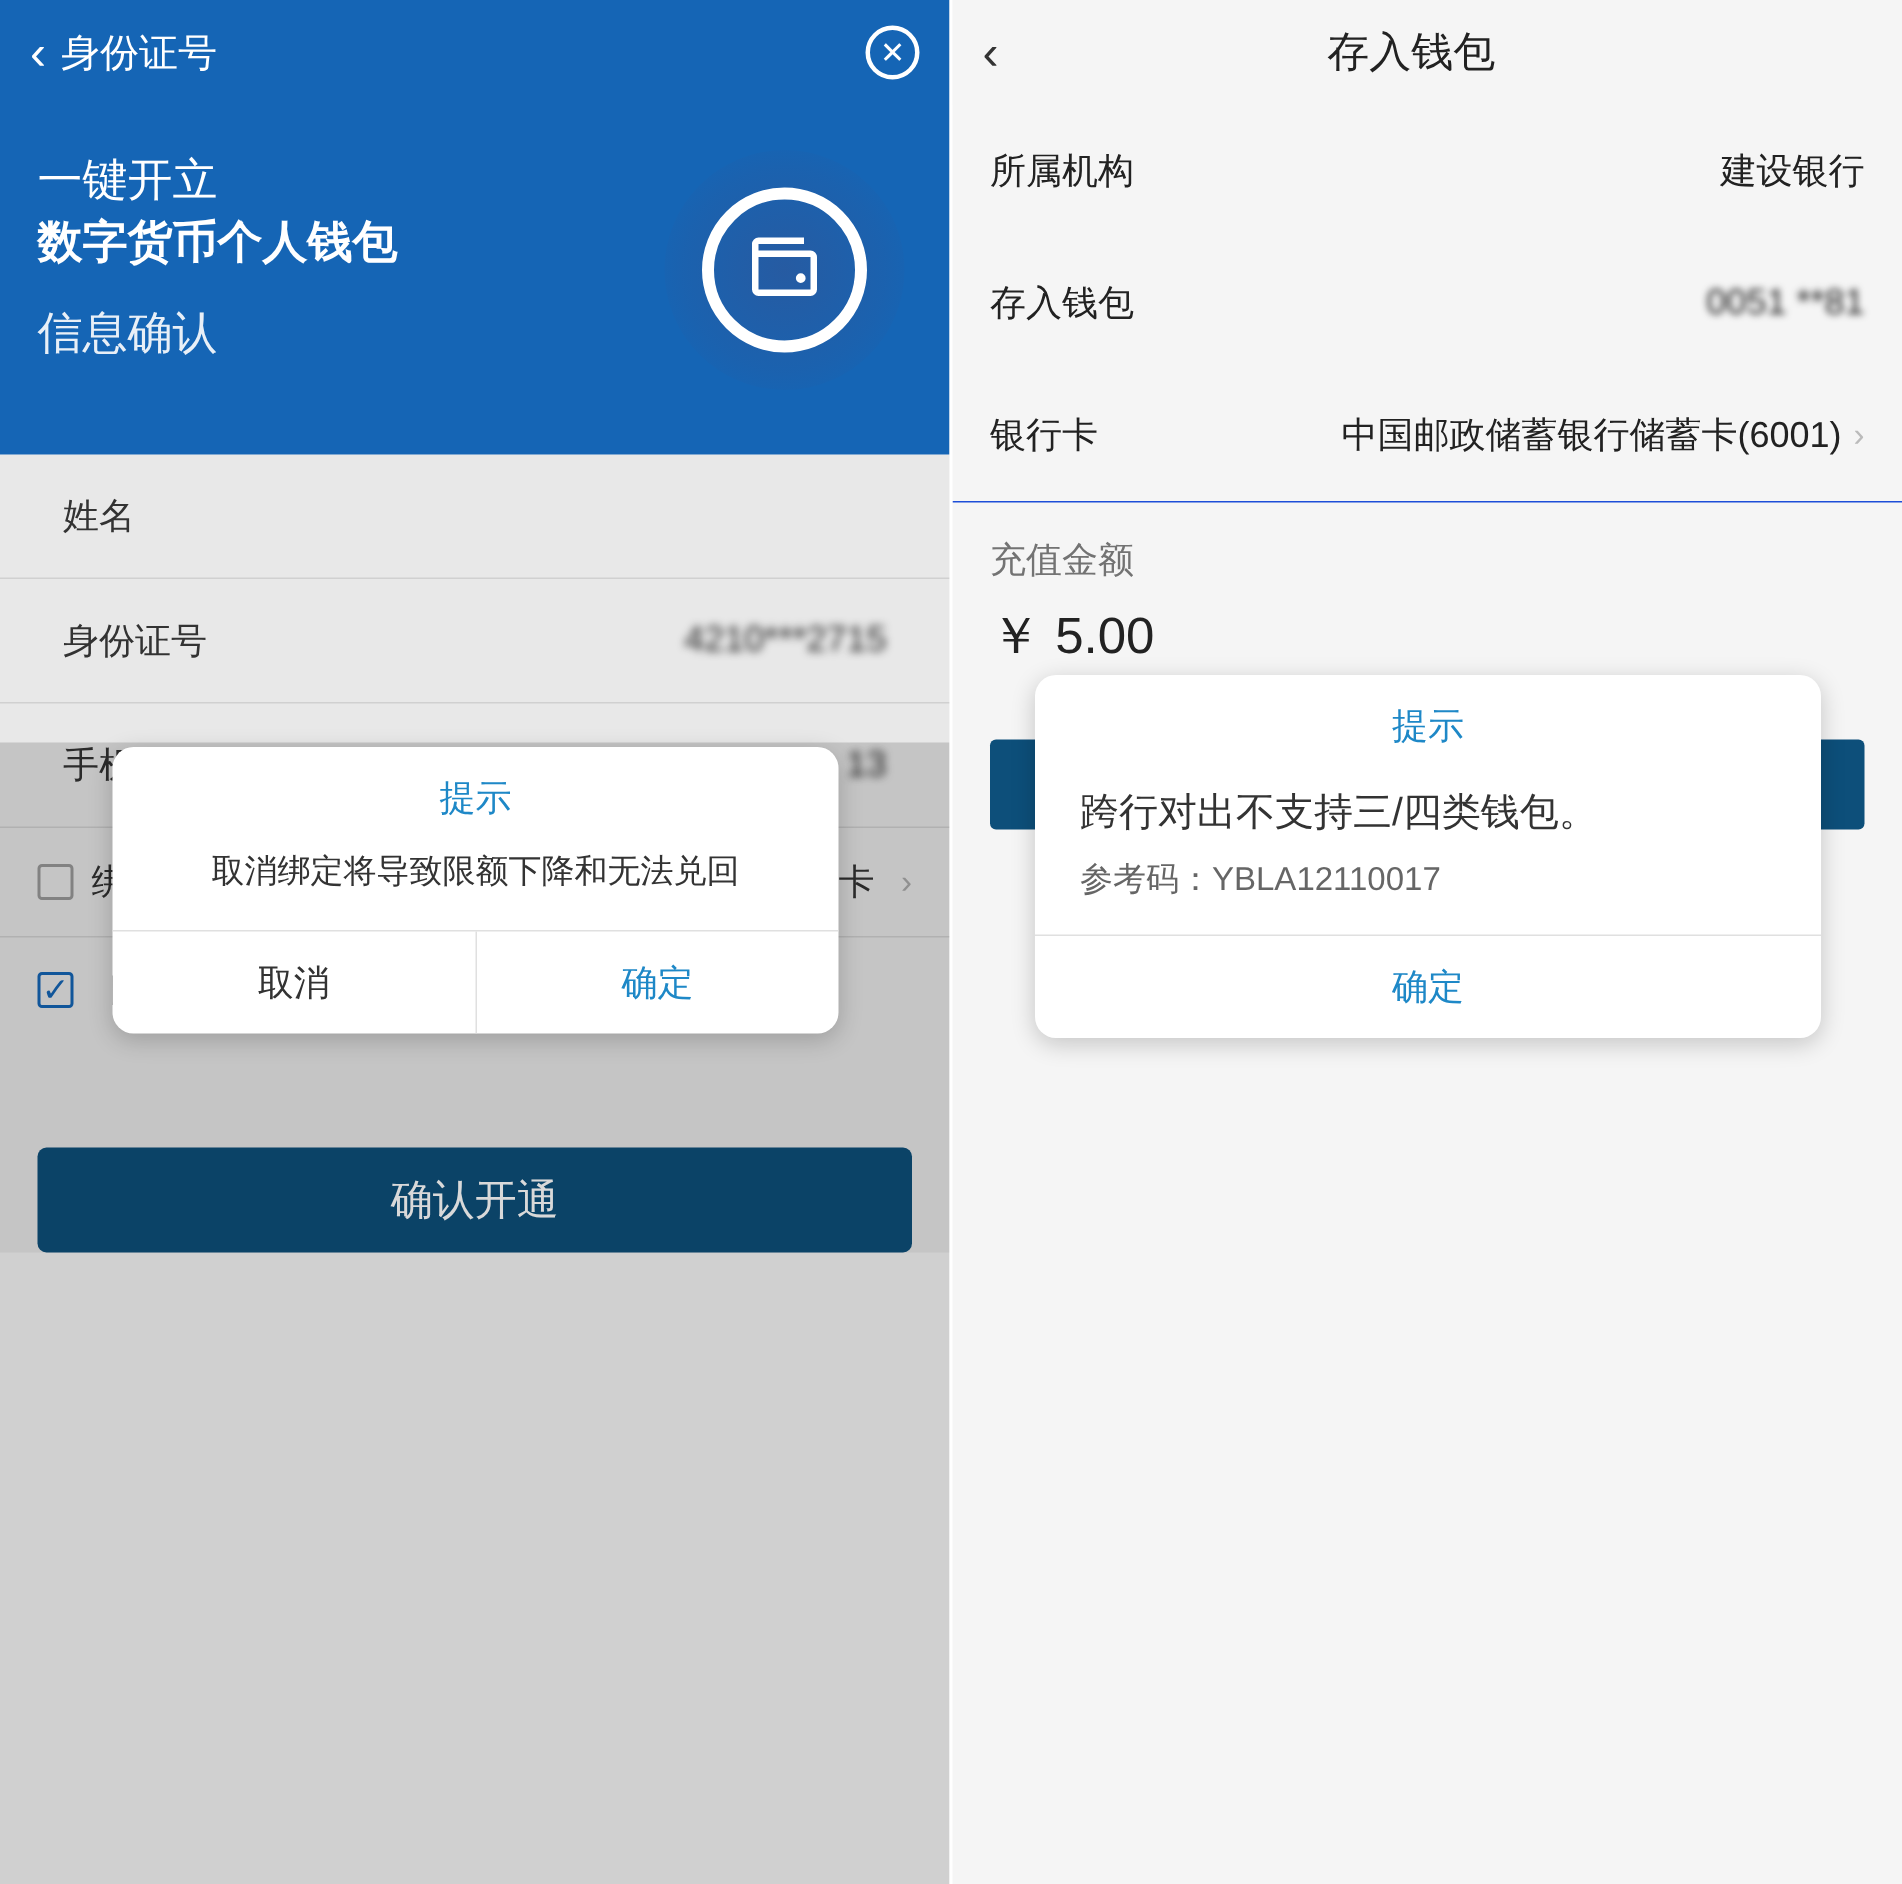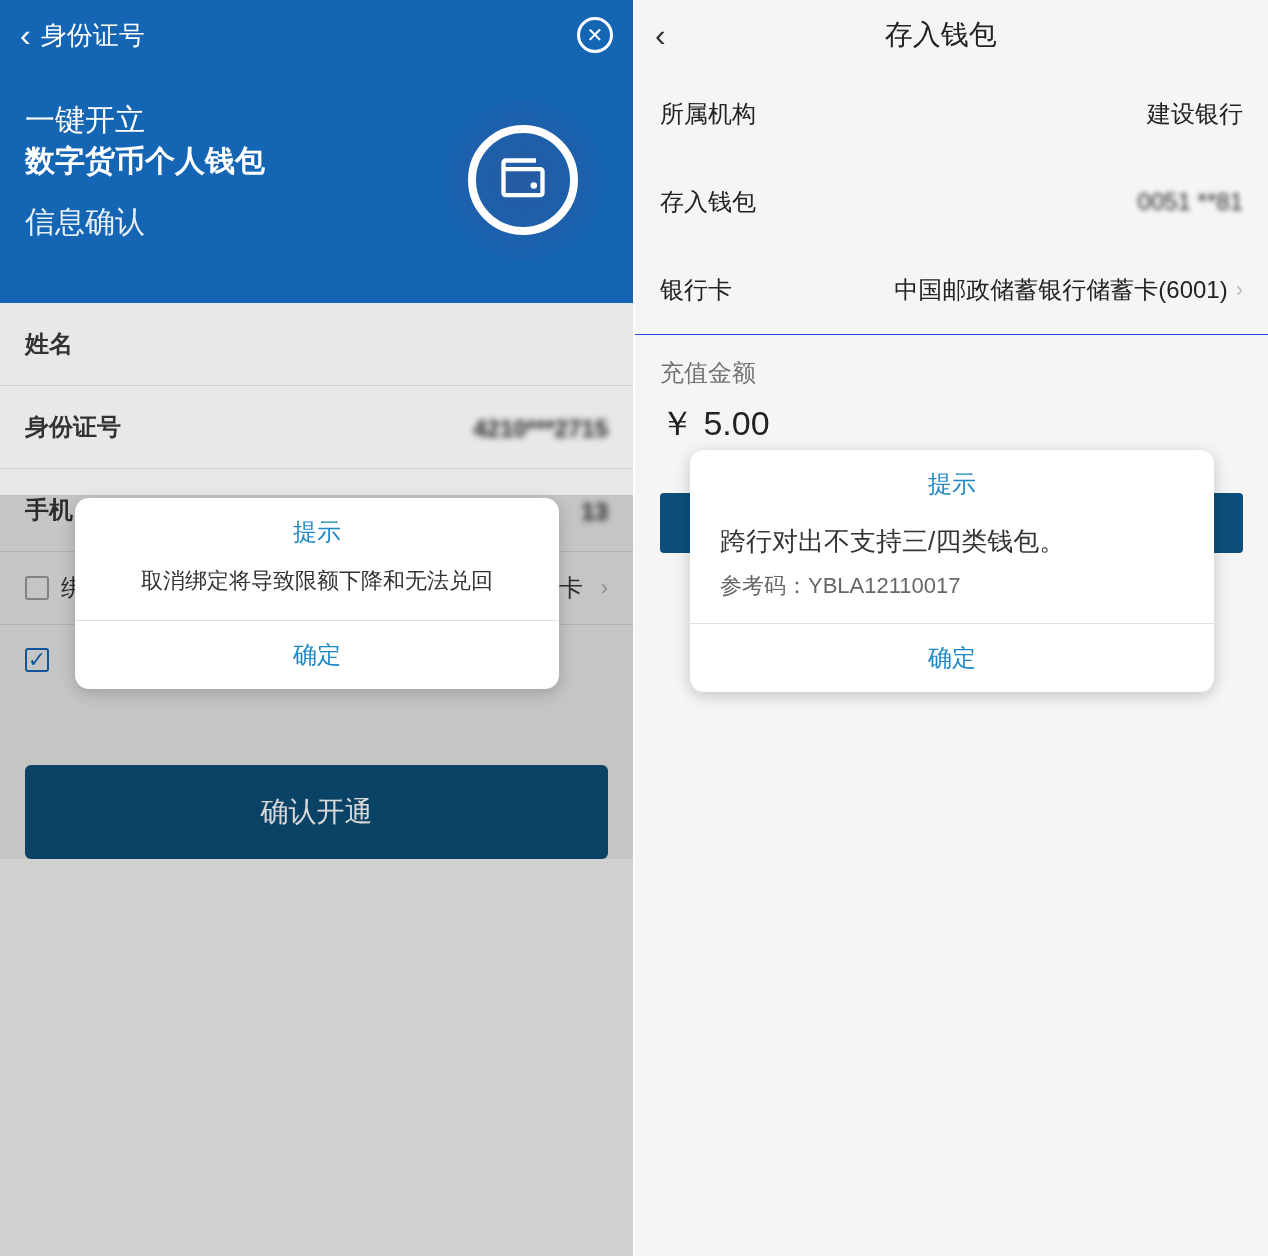--- a/index.html
+++ b/index.html
@@ -14,31 +14,31 @@
 
     .hero { background: #1565b5; padding: 30px 25px 60px; color: #fff; position: relative; }
     .hero-line1 { font-size: 30px; font-weight: 300; margin-bottom: 0; }
     .hero-line2 { font-size: 30px; font-weight: 700; margin-bottom: 20px; }
     .hero-sub { font-size: 30px; opacity: 0.9; }
     .wallet-ring { position: absolute; right: 30px; top: 30px; width: 160px; height: 160px; border-radius: 50%; background: radial-gradient(circle, rgba(40,90,160,0.9) 0%, rgba(40,90,160,0.3) 60%, transparent 80%); display: flex; align-items: center; justify-content: center; }
     .wallet-circle { width: 110px; height: 110px; border: 8px solid #fff; border-radius: 50%; display: flex; align-items: center; justify-content: center; }
     .wallet-svg { width: 52px; height: 52px; fill: #fff; }
 
     .form-area { background: #e8e8e8; padding: 0; }
-    .form-row { padding: 25px 25px; border-bottom: 1px solid #d0d0d0; display: flex; justify-content: space-between; align-items: flex-end; font-size: 24px; color: #333; font-weight: bold; }
+    .form-row { padding: 25px 42px; border-bottom: 1px solid #d0d0d0; display: flex; justify-content: space-between; align-items: center; font-size: 24px; color: #333; }
     .form-label { color: #333; }
     .form-value { color: #222; filter: blur(3px); }
     .form-row-card { padding: 20px 25px; display: flex; align-items: center; border-bottom: 1px solid #d0d0d0; }
     .checkbox { width: 24px; height: 24px; border: 2px solid #999; border-radius: 3px; margin-right: 12px; }
     .checkbox.checked { border-color: #1565b5; display: flex; align-items: center; justify-content: center; color: #1565b5; }
     .row-chevron { color: #aaa; font-size: 22px; margin-left: auto; }
     .agree-row { padding: 20px 25px; display: flex; align-items: center; font-size: 22px; }
     .agree-text { color: #333; margin: 0 4px 0 12px; }
     .agree-link { color: #1565b5; }
-    .confirm-btn { margin: 70px 25px; background: #0d4f7a; color: #fff; text-align: center; padding: 28px; font-size: 28px; border-radius: 6px; }
+    .confirm-btn { margin: 70px 25px; background: #0d4f7a; color: #fff; text-align: center; padding: 16px; font-size: 28px; border-radius: 6px; }
 
     
     .dim-partial { position: absolute; left:0; right:0; bottom:0; top:495px; background: rgba(0,0,0,0.15); pointer-events:none; }
 
     .dialog1 { position: absolute; left: 75px; top: 498px; width: 484px; background: #fff; border-radius: 14px; overflow: hidden; box-shadow: 0 4px 16px rgba(0,0,0,0.2); }
     .dialog-title { text-align: center; font-size: 24px; color: #1e88c7; padding: 18px 0; }
     .dialog-msg { text-align: center; font-size: 22px; color: #333; padding: 0 20px 24px; }
     .dialog-btns { display: flex; border-top: 1px solid #e0e0e0; }
     .dialog-btn { flex: 1; text-align: center; padding: 18px 0; font-size: 24px; }
     .dialog-btn.cancel { color: #333; border-right: 1px solid #e0e0e0; }
@@ -111,20 +111,21 @@
     </div>
     <div class="confirm-btn">确认开通</div>
   </div>
 
   <div class="dim-partial"></div>
 
   <div class="dialog1">
     <div class="dialog-title">提示</div>
     <div class="dialog-msg">取消绑定将导致限额下降和无法兑回</div>
     <div class="dialog-btns">
+      <div class="dialog-btn cancel">取消</div>
       <div class="dialog-btn ok">确定</div>
     </div>
   </div>
 </div>
 
 <div class="phone" style="background:#f5f5f5;">
   <div class="header-bar2">
     <span class="back2">‹</span>
     <span class="header-title2">存入钱包</span>
   </div>

